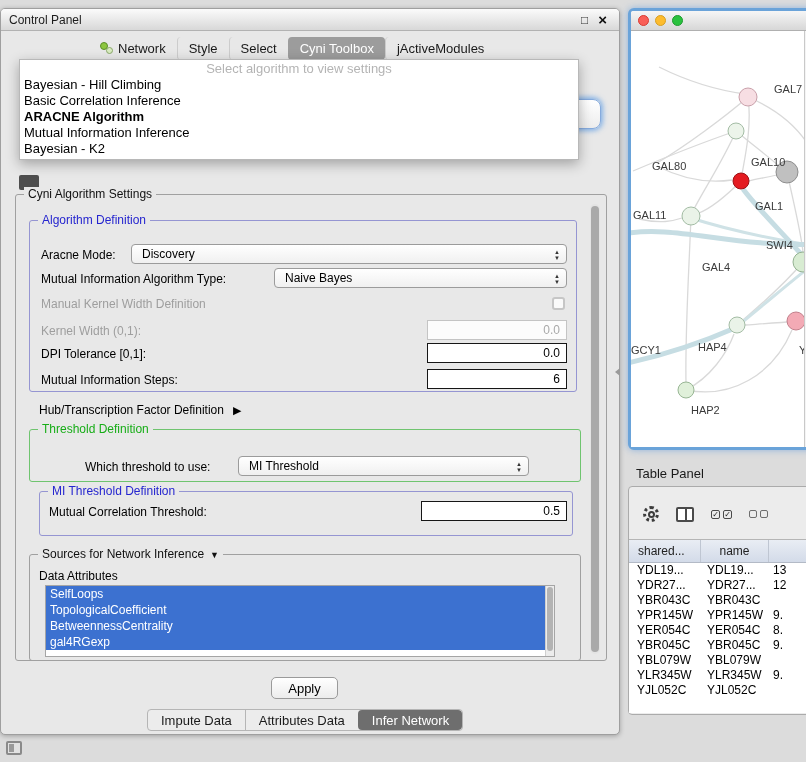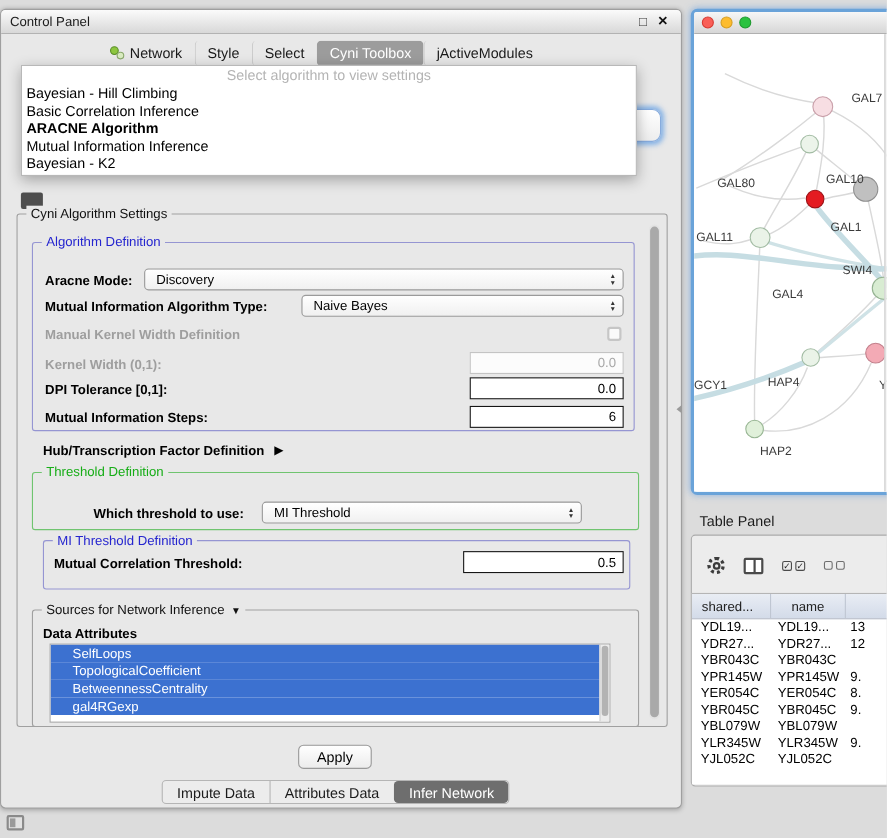--- a/index.html
+++ b/index.html
@@ -52,21 +52,21 @@
     font-size:12px;line-height:15px;white-space:nowrap;color:#111}
   .group.blue{border-color:#9595d2}.group.blue>.gtitle{color:#2525cf}
   .group.green{border-color:#6fc46f}.group.green>.gtitle{color:#17ad17}
 
   .settings-group{left:14px;top:185px;width:592px;height:467px}
   .g-algdef{left:28px;top:211px;width:548px;height:172px}
   .g-threshold{left:28px;top:420px;width:552px;height:53px}
   .g-mithresh{left:38px;top:482px;width:534px;height:45px}
   .g-sources{left:28px;top:545px;width:552px;height:107px}
 
-  .lbl{position:absolute;font-size:12px;font-weight:bold;color:#000;white-space:nowrap}
+  .lbl{position:absolute;font-size:12px;font-weight:normal;color:#000;white-space:nowrap}
   .lbl.disabled{color:#9e9e9e}
 
   .l-aracne{left:40px;top:239px}
   .l-mitype{left:40px;top:263px}
   .l-manual{left:40px;top:288px}
   .l-kernel{left:40px;top:315px}
   .l-dpi{left:40px;top:338px}
   .l-steps{left:40px;top:364px}
   .l-which{left:84px;top:451px}
   .l-mithresh{left:48px;top:496px}
@@ -96,21 +96,21 @@
     border:2px solid #c6c6c6;border-radius:3px;background:#fafafa}
 
   .hub-row{position:absolute;left:38px;top:394px;display:flex;align-items:center;gap:9px}
   .tri{font-size:11px;color:#000;line-height:12px}
   .caret{font-size:9px;margin-left:6px;color:#111}
 
   
   .attr-list{position:absolute;left:44px;top:576px;width:510px;height:72px;
     background:#fff;border:1px solid #a5a5a5;overflow:hidden}
   .attr-item{height:16px;line-height:16px;background:#3c71d0;color:#fff;
-    font-size:12px;padding-left:20px;margin-right:9px;white-space:nowrap}
+    font-size:12px;padding-left:4px;margin-right:9px;white-space:nowrap}
   .list-scroll{position:absolute;right:0;top:0;bottom:0;width:9px;background:#ececec;
     border-left:1px solid #cfcfcf}
   .list-scroll .thumb{position:absolute;left:1px;right:1px;top:1px;height:92%;
     background:#b3b3b3;border-radius:4px}
 
   
   .set-scroll{position:absolute;left:589px;top:195px;width:10px;height:450px;
     background:#e3e3e3;border-radius:5px}
   .set-scroll .thumb{position:absolute;left:1px;right:1px;top:2px;bottom:2px;
     background:#a9a9a9;border-radius:5px}

